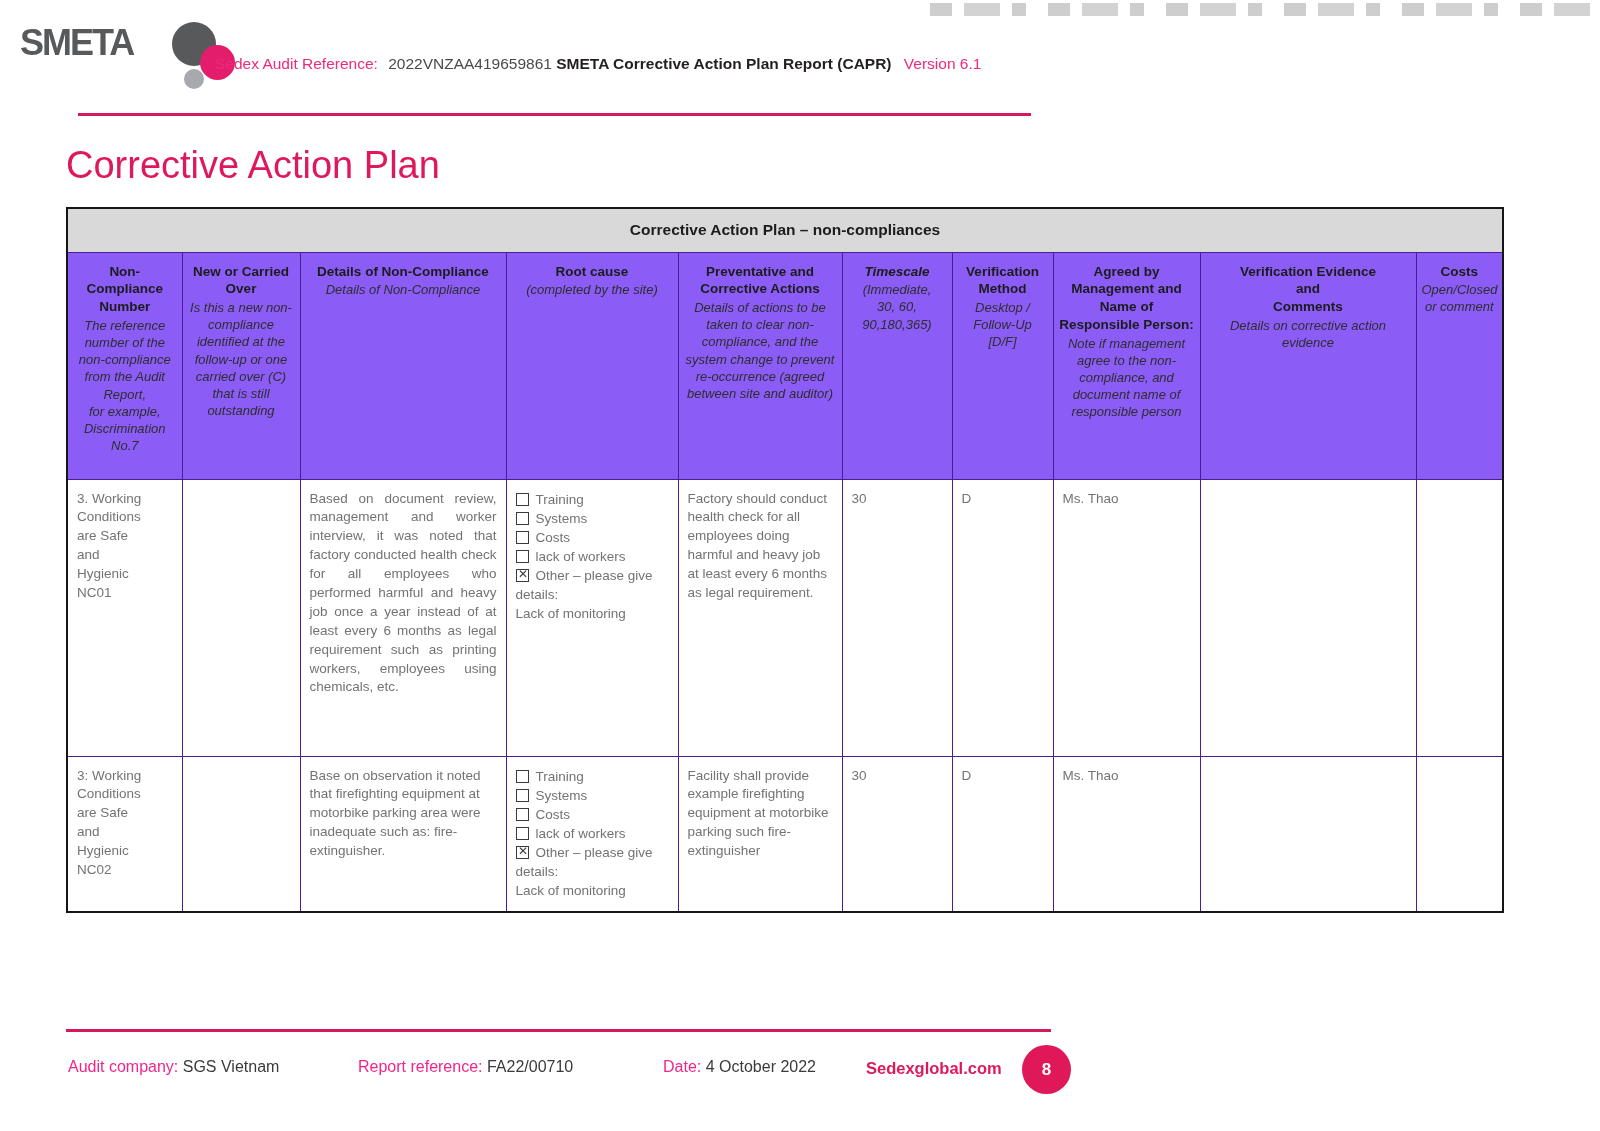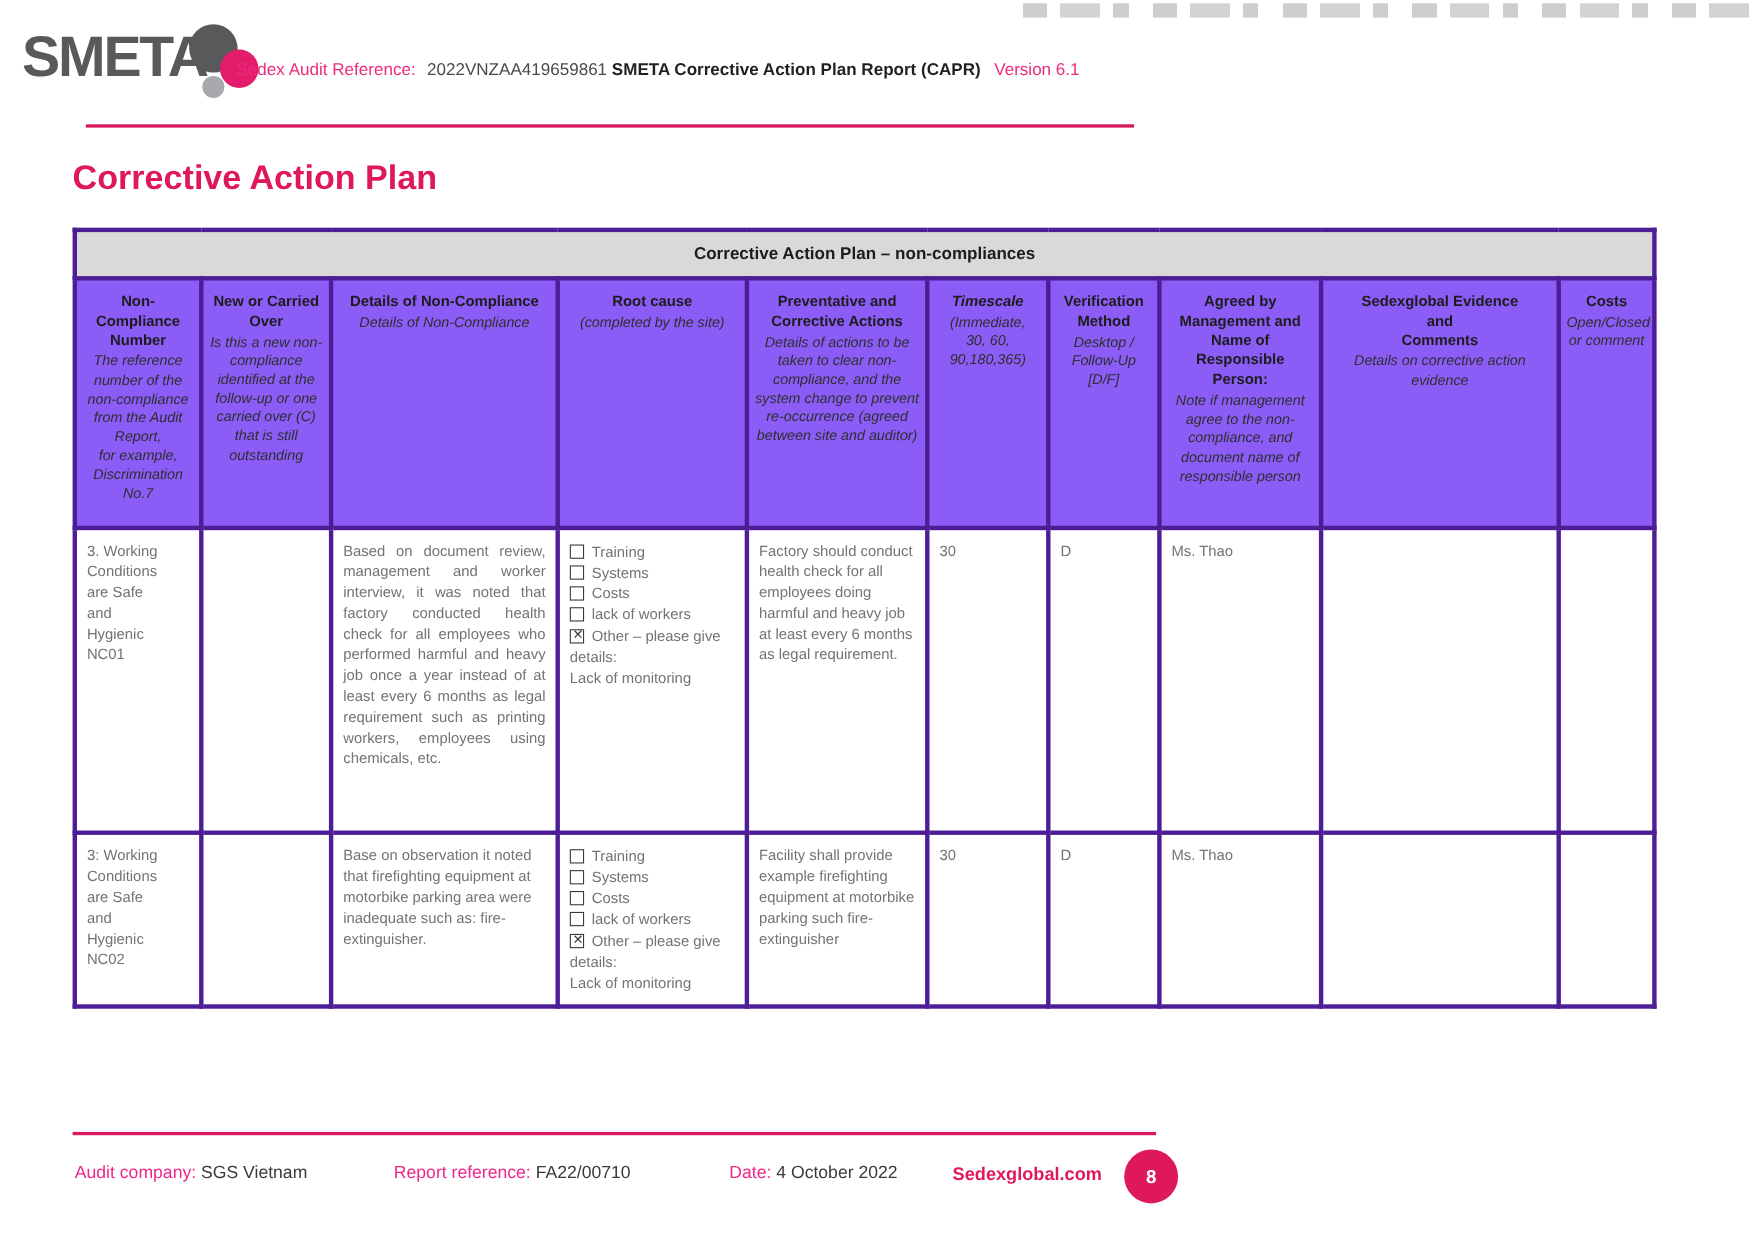--- a/index.html
+++ b/index.html
@@ -9,45 +9,45 @@
     font-family:"Liberation Sans", sans-serif; color:#3d3d3d; overflow:hidden;
   }
   
   .artifacts {
     position:absolute; left:930px; top:3px; width:665px; height:13px; opacity:.38;
     background:repeating-linear-gradient(90deg,#7d7d7d 0 22px, transparent 22px 34px,
       #8a8a8a 34px 70px, transparent 70px 82px, #7d7d7d 82px 96px, transparent 96px 118px);
   }
   
   .logo { position:absolute; left:20px; top:14px; width:230px; height:80px; }
-  .logo-text { position:absolute; left:0; top:8px; font-size:52px; font-weight:bold;
+  .logo-text { position:absolute; left:0; top:8px; font-size:36px; font-weight:bold;
     color:#58595b; letter-spacing:-2px; }
   .dot { position:absolute; border-radius:50%; }
   .dot-big   { left:152px; top:8px;  width:44px; height:44px; background:#58595b; }
   .dot-pink  { left:180px; top:31px; width:35px; height:35px; background:#e31d6b; }
   .dot-small { left:164px; top:55px; width:20px; height:20px; background:#a7a9ac; }
   .reg-dot   { left:170px; top:76px; width:5px;  height:5px;  background:#808184; border-radius:1px; }
   
   .ref-line { position:absolute; left:215px; top:55px; font-size:15.5px; white-space:nowrap; }
   .ref-label { color:#ee2a7b; }
   .ref-value { color:#4a4a4a; margin-left:6px; }
   .ref-title { color:#231f20; font-weight:bold; margin-right:8px; }
   .ref-version { color:#ee2a7b; }
   .divider { position:absolute; left:78px; top:113px; width:953px; height:2.5px; background:#d6185e; }
   
-  .page-title { position:absolute; left:66px; top:144px; font-size:31px; font-weight:bold;
+  .page-title { position:absolute; left:66px; top:144px; font-size:38px; font-weight:normal;
     color:#df1959; letter-spacing:0; }
   
   table.capr { position:absolute; left:66px; top:207px; width:1436px;
     border-collapse:collapse; table-layout:fixed; }
   table.capr col.c1{width:115px} table.capr col.c2{width:118px} table.capr col.c3{width:206px}
   table.capr col.c4{width:172px} table.capr col.c5{width:164px} table.capr col.c6{width:110px}
   table.capr col.c7{width:101px} table.capr col.c8{width:147px} table.capr col.c9{width:216px}
   table.capr col.c10{width:87px}
-  table.capr th, table.capr td { border:4px solid #4c1d95; }
+  table.capr th, table.capr td { border:1px solid #4c1d95; }
   table.capr { border:2.5px solid #151515; }
   .band-row th { height:44px; background:#d9d9d9; text-align:center; vertical-align:middle;
     font-size:15.5px; font-weight:bold; color:#1c1c1c; }
   .head-row th { height:227px; background:#8b5cf6; vertical-align:top; text-align:center;
     padding:10px 5px 6px; font-weight:normal; color:#222; }
   .th-title { font-weight:bold; font-size:13.5px; line-height:1.32; color:#1c1c1c; white-space:pre-line; }
   .th-title.italic { font-style:italic; }
   .th-sub { font-style:italic; font-size:13px; line-height:1.32; margin-top:1px; color:#2e2e2e; white-space:pre-line; }
   .body-row td { background:#ffffff; vertical-align:top; padding:10px 9px; font-size:13.5px;
     line-height:1.4; color:#737373; }
@@ -149,21 +149,21 @@
         <div class="th-title">Verification Method</div>
         <div class="th-sub">Desktop /
 Follow-Up
 [D/F]</div>
       </th>
       <th>
         <div class="th-title">Agreed by Management and Name of Responsible Person:</div>
         <div class="th-sub">Note if management agree to the non-compliance, and document name of responsible person</div>
       </th>
       <th>
-        <div class="th-title">Sedexglobal Evidence
+        <div class="th-title">Verification Evidence
 and
 Comments</div>
         <div class="th-sub">Details on corrective action evidence</div>
       </th>
       <th>
         <div class="th-title">Costs</div>
         <div class="th-sub">Open/Closed or comment</div>
       </th>
     </tr>
 

